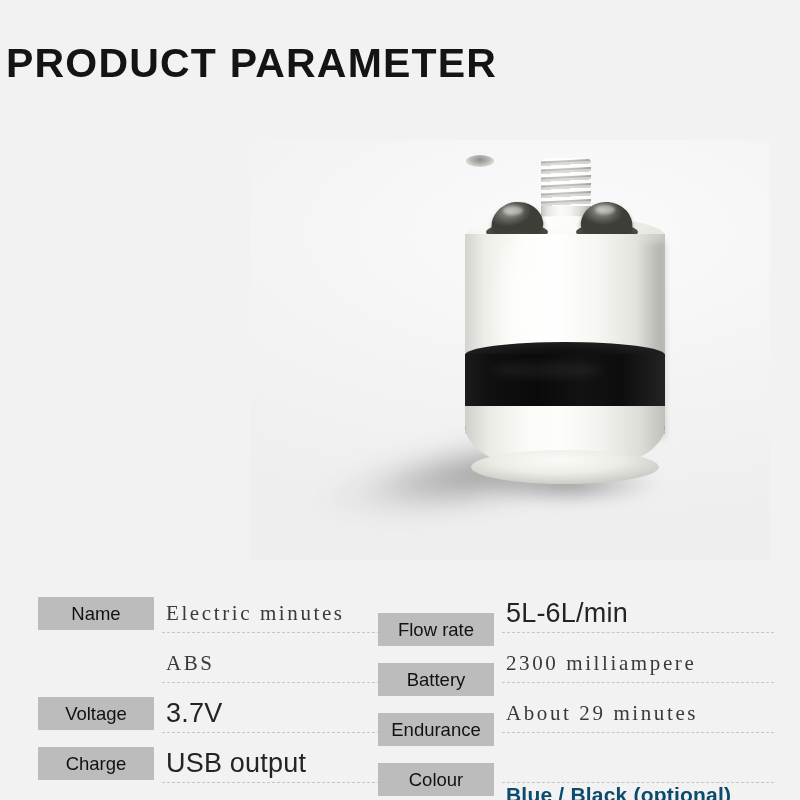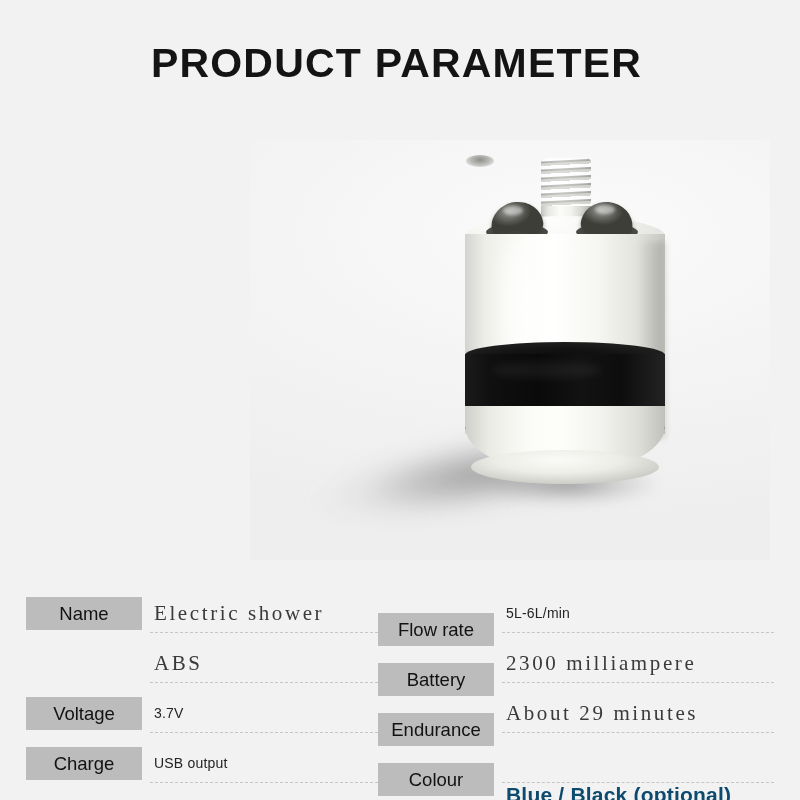--- a/index.html
+++ b/index.html
@@ -20,24 +20,23 @@
     position: absolute;
     left: 0; top: 0;
     width: 800px;
     height: 800px;
     background: #f2f2f2;
   }
 
   
   .page-title {
     position: absolute;
-    left: 0;
+    left: 6px;
     top: 40px;
     width: 793px;
-    text-align: center;
     font-family: "Liberation Sans", sans-serif;
     font-weight: bold;
     font-size: 41px;
     letter-spacing: 1.2px;
     color: #141414;
     white-space: nowrap;
   }
 
   
   .product-stage {
@@ -276,21 +275,21 @@
     position: absolute;
     left: 0;
     width: 800px;
     height: 50px;
   }
   .spec-cell {
     position: absolute;
     top: 0;
     height: 50px;
   }
-  .cell-left  { left: 26px;  width: 352px; }
+  .cell-left  { left: 38px;  width: 352px; }
   .cell-right { left: 378px; width: 396px; }
 
   .spec-label {
     position: absolute;
     left: 0;
     top: 5px;
     height: 33px;
     line-height: 33px;
     background: #bcbcbc;
     color: #121212;
@@ -324,21 +323,21 @@
 
   
   .v-serif {
     font-family: "Liberation Serif", "DejaVu Serif", serif;
     font-size: 21px;
     letter-spacing: 2.6px;
     color: #3a3a3a;
   }
   .v-sans {
     font-family: "Liberation Sans", sans-serif;
-    font-size: 14px;
+    font-size: 27px;
     letter-spacing: 0.2px;
     color: #242424;
   }
   .v-sans-bold {
     font-family: Liberation Sans, sans-serif;
     font-size: 21px;
     font-weight: bold;
     letter-spacing: 0.2px;
     color: #0c4a6e;
     margin-top: 32px;
@@ -383,21 +382,21 @@
       <div class="body-bottom-cap"></div>
       <div class="body-bottom-ellipse"></div>
     </div>
   </div>
 
   <div class="spec-table">
 
     <div class="spec-row" style="top:0px;">
       <div class="spec-cell cell-left">
         <div class="spec-label">Name</div>
-        <div class="spec-value v-serif">Electric shower</div>
+        <div class="spec-value v-serif">Electric minutes</div>
         <div class="spec-underline"></div>
       </div>
       <div class="spec-cell cell-right">
         <div class="spec-label">Flow rate</div>
         <div class="spec-value v-sans">5L-6L/min</div>
         <div class="spec-underline"></div>
       </div>
     </div>
 
     <div class="spec-row" style="top:50px;">

